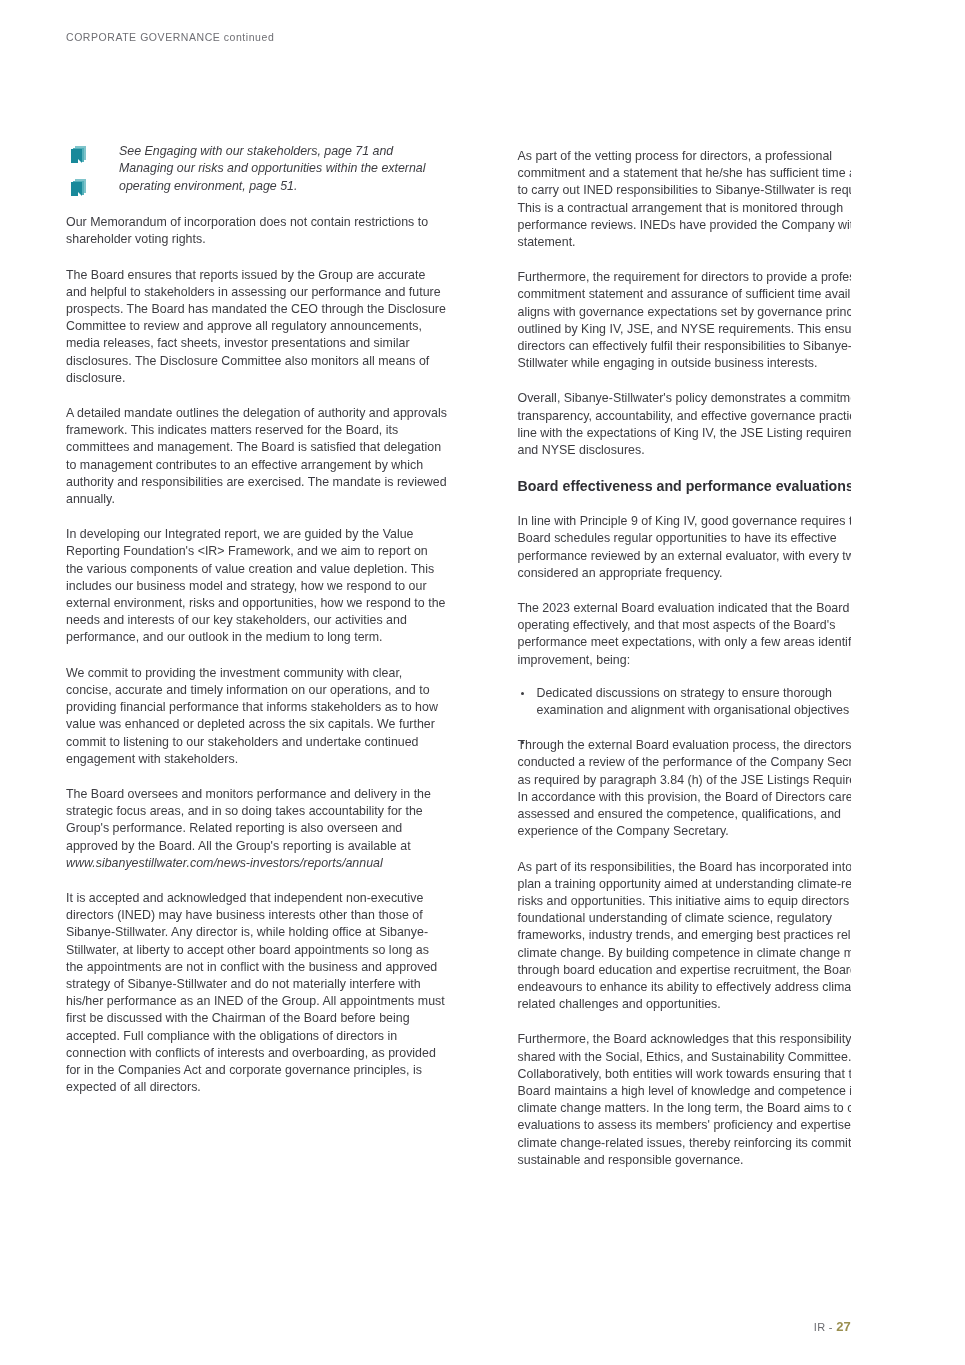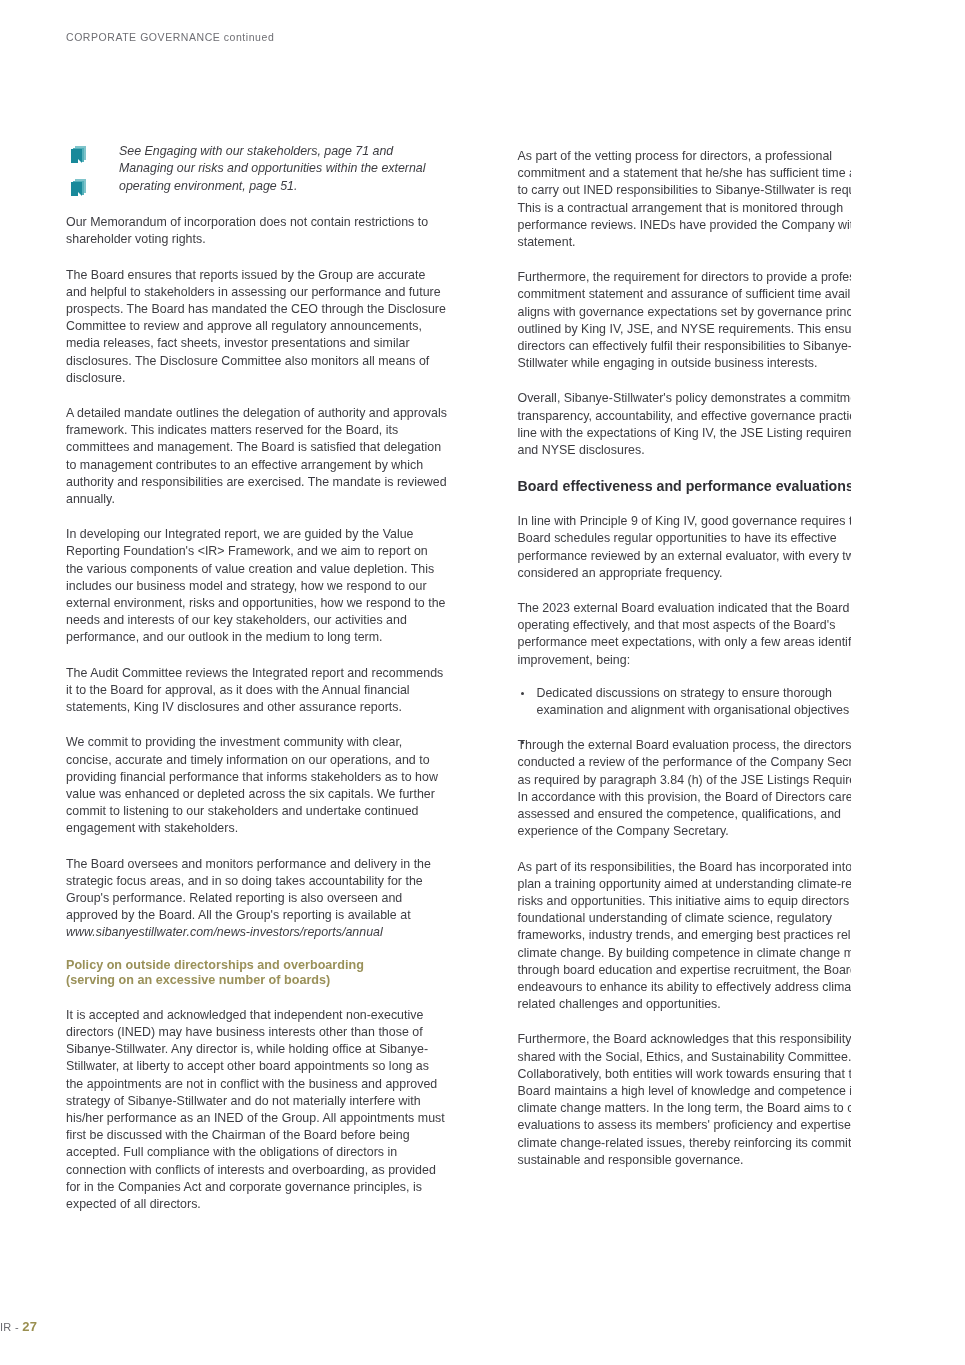--- a/index.html
+++ b/index.html
@@ -135,21 +135,21 @@
     border-radius: 50%;
     background: #3d3d42;
   }
 
   
   .footer {
     position: absolute;
     left: 0;
     right: 0;
     bottom: 31px;
-    text-align: left;
+    text-align: right;
     font-size: 11px;
     color: #6a6a6f;
     letter-spacing: 0.3px;
   }
   .footer .page-num {
     font-weight: bold;
     font-size: 13px;
     color: #9a8f50;
     letter-spacing: 0.2px;
   }
@@ -176,30 +176,25 @@
           <span class="sheet back1"></span>
           <span class="sheet front"></span>
         </span>
         <p class="callout-text">See Engaging with our stakeholders, page 71 and Managing our risks and opportunities within the external operating environment, page 51.</p>
       </div>
 
       <p class="body">Our Memorandum of incorporation does not contain restrictions to shareholder voting rights.</p>
       <p class="body">The Board ensures that reports issued by the Group are accurate and helpful to stakeholders in assessing our performance and future prospects. The Board has mandated the CEO through the Disclosure Committee to review and approve all regulatory announcements, media releases, fact sheets, investor presentations and similar disclosures. The Disclosure Committee also monitors all means of disclosure.</p>
       <p class="body">A detailed mandate outlines the delegation of authority and approvals framework. This indicates matters reserved for the Board, its committees and management. The Board is satisfied that delegation to management contributes to an effective arrangement by which authority and responsibilities are exercised. The mandate is reviewed annually.</p>
       <p class="body">In developing our Integrated report, we are guided by the Value Reporting Foundation's &lt;IR&gt; Framework, and we aim to report on the various components of value creation and value depletion. This includes our business model and strategy, how we respond to our external environment, risks and opportunities, how we respond to the needs and interests of our key stakeholders, our activities and performance, and our outlook in the medium to long term.</p>
-      <p class="body">The Audit Committee reviews the Integrated report and recommends it to the Board for approval, as it does with the Annual financial statements, King IV disclosures and other assurance reports.</p>
 
       <p class="body">We commit to providing the investment community with clear, concise, accurate and timely information on our operations, and to providing financial performance that informs stakeholders as to how value was enhanced or depleted across the six capitals. We further commit to listening to our stakeholders and undertake continued engagement with stakeholders.</p>
 
       <p class="body"><span>The Board oversees and monitors performance and delivery in the strategic focus areas, and in so doing takes accountability for the Group's performance. Related reporting is also overseen and approved by the Board. All the Group's reporting is available at </span><span class="italic">www.sibanyestillwater.com/news-investors/reports/annual</span></p>
 
-      <h2 class="accent-heading">
-        <span>Policy on outside directorships and overboarding</span><br>
-        <span>(serving on an excessive number of boards)</span>
-      </h2>
 
       <p class="body">It is accepted and acknowledged that independent non-executive directors (INED) may have business interests other than those of Sibanye-Stillwater. Any director is, while holding office at Sibanye-Stillwater, at liberty to accept other board appointments so long as the appointments are not in conflict with the business and approved strategy of Sibanye-Stillwater and do not materially interfere with his/her performance as an INED of the Group. All appointments must first be discussed with the Chairman of the Board before being accepted. Full compliance with the obligations of directors in connection with conflicts of interests and overboarding, as provided for in the Companies Act and corporate governance principles, is expected of all directors.</p>
     </div>
 
     <div class="col">
 
       <p class="body">As part of the vetting process for directors, a professional commitment and a statement that he/she has sufficient time available to carry out INED responsibilities to Sibanye-Stillwater is required. This is a contractual arrangement that is monitored through performance reviews. INEDs have provided the Company with this statement.</p>
       <p class="body">Furthermore, the requirement for directors to provide a professional commitment statement and assurance of sufficient time availability aligns with governance expectations set by governance principles outlined by King IV, JSE, and NYSE requirements. This ensures that directors can effectively fulfil their responsibilities to Sibanye-Stillwater while engaging in outside business interests.</p>
       <p class="body">Overall, Sibanye-Stillwater's policy demonstrates a commitment to transparency, accountability, and effective governance practices in line with the expectations of King IV, the JSE Listing requirements, and NYSE disclosures.</p>
 

